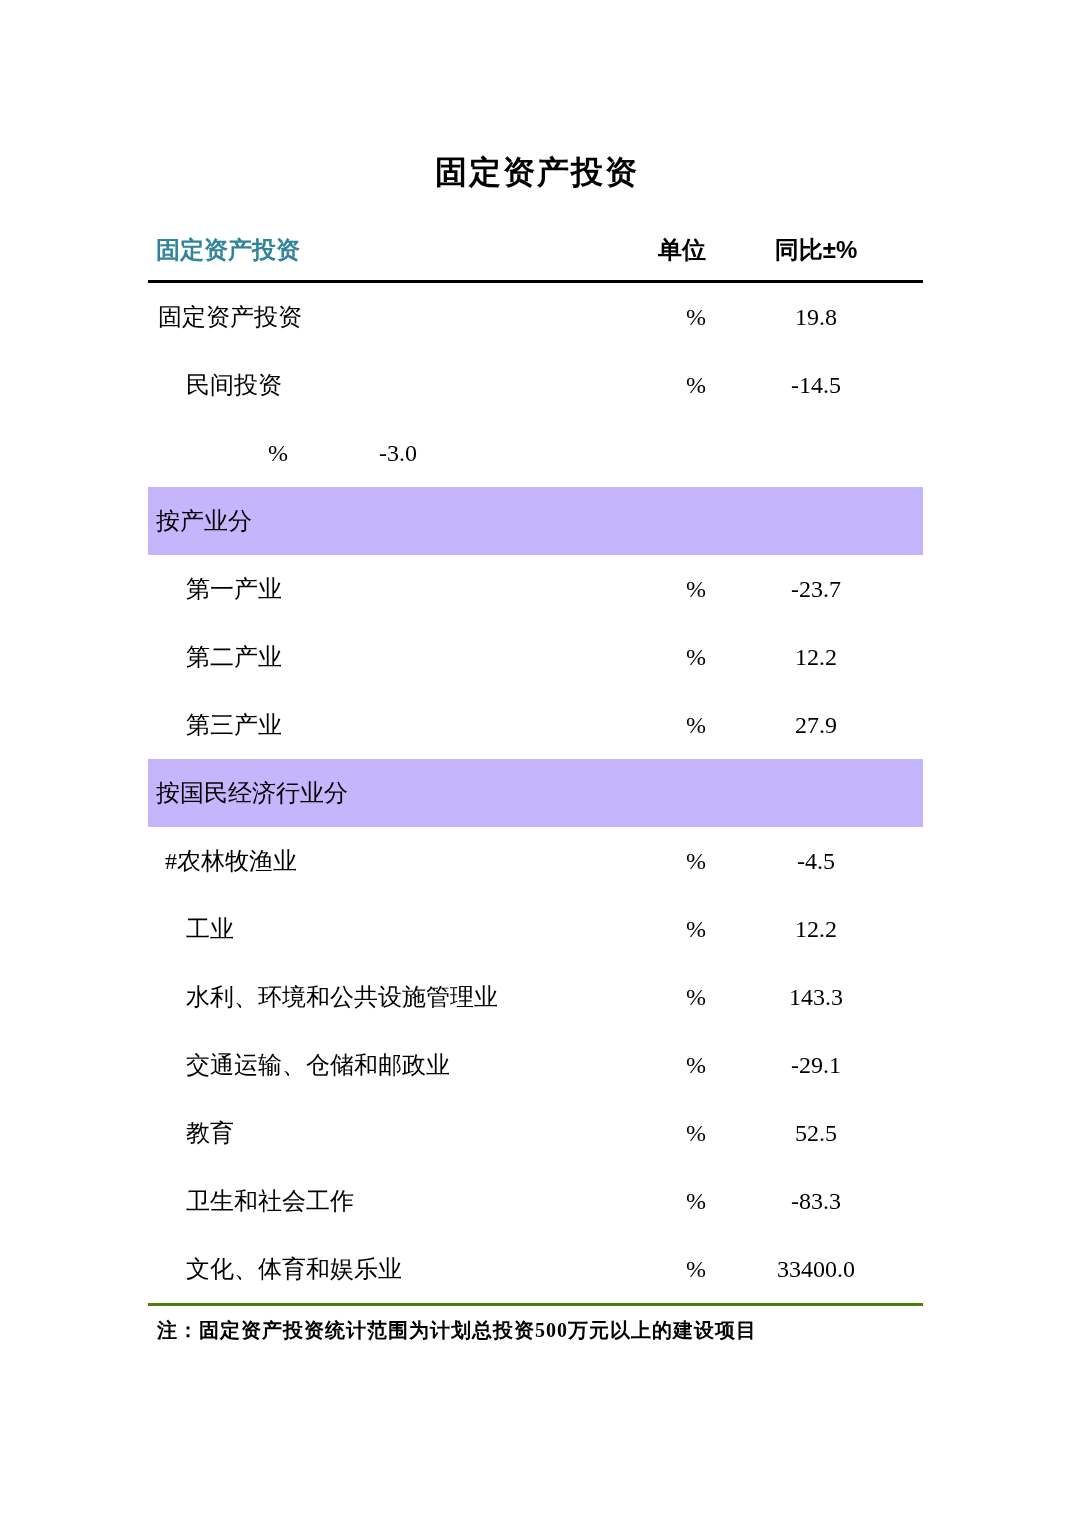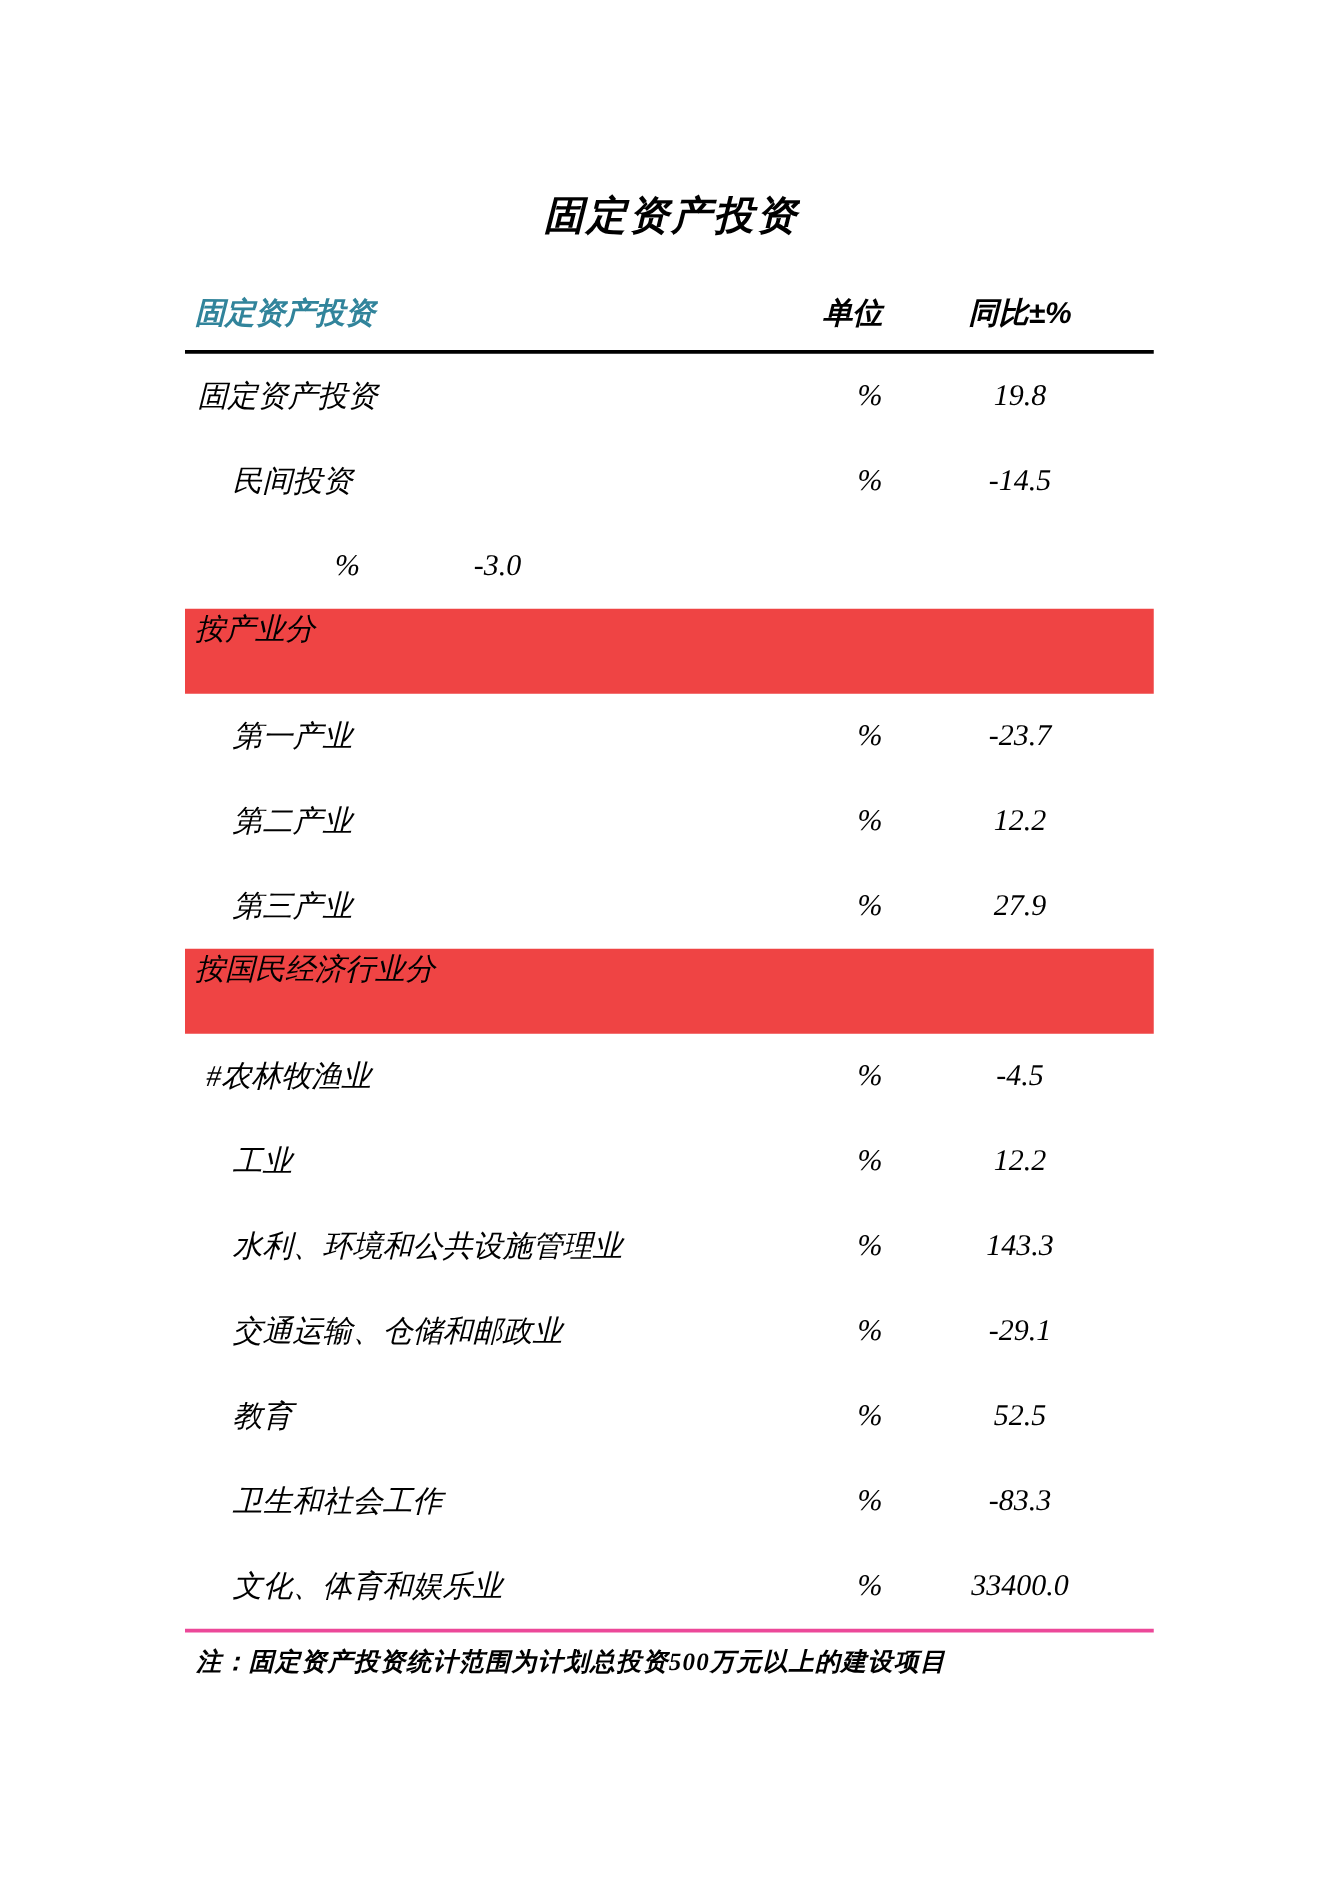--- a/index.html
+++ b/index.html
@@ -8,21 +8,20 @@
     background: #ffffff;
   }
   .page {
     position: relative;
     width: 923px;
     height: 1520px;
     background: #ffffff;
     overflow: hidden;
     font-family: "Liberation Serif", "DejaVu Serif", serif;
     color: #000000;
-    font-style: italic;
   }
   .doc-title {
     margin: 150px 0 0 0;
     padding: 0;
     width: 1074px;
     text-align: center;
     font-family: "Liberation Sans", "DejaVu Sans", sans-serif;
     font-size: 32px;
     line-height: 44px;
     font-weight: 700;
@@ -56,31 +55,31 @@
     font-size: 24px;
   }
   .drow {
     height: 68px;
     font-size: 24px;
     font-weight: 400;
   }
   .band {
     height: 68px;
     display: flex;
-    align-items: flex-start;
-    background: #ef4444;
+    align-items: center;
+    background: #c4b5fd;
     font-size: 24px;
     font-weight: 400;
   }
   .band .band-label { padding-left: 8px; }
   .indent-0 { padding-left: 10px; }
   .indent-h { padding-left: 17px; }
   .indent-1 { padding-left: 38px; }
   .indent-2 { padding-left: 48px; }
-  .table-bottom { border-bottom: 3px solid #ec4899; }
+  .table-bottom { border-bottom: 3px solid #4d7c0f; }
   .footnote {
     margin: 9px 0 0 157px;
     font-size: 20px;
     line-height: 30px;
     font-weight: 600;
     letter-spacing: 1px;
   }
 </style>
 </head>
 <body>

